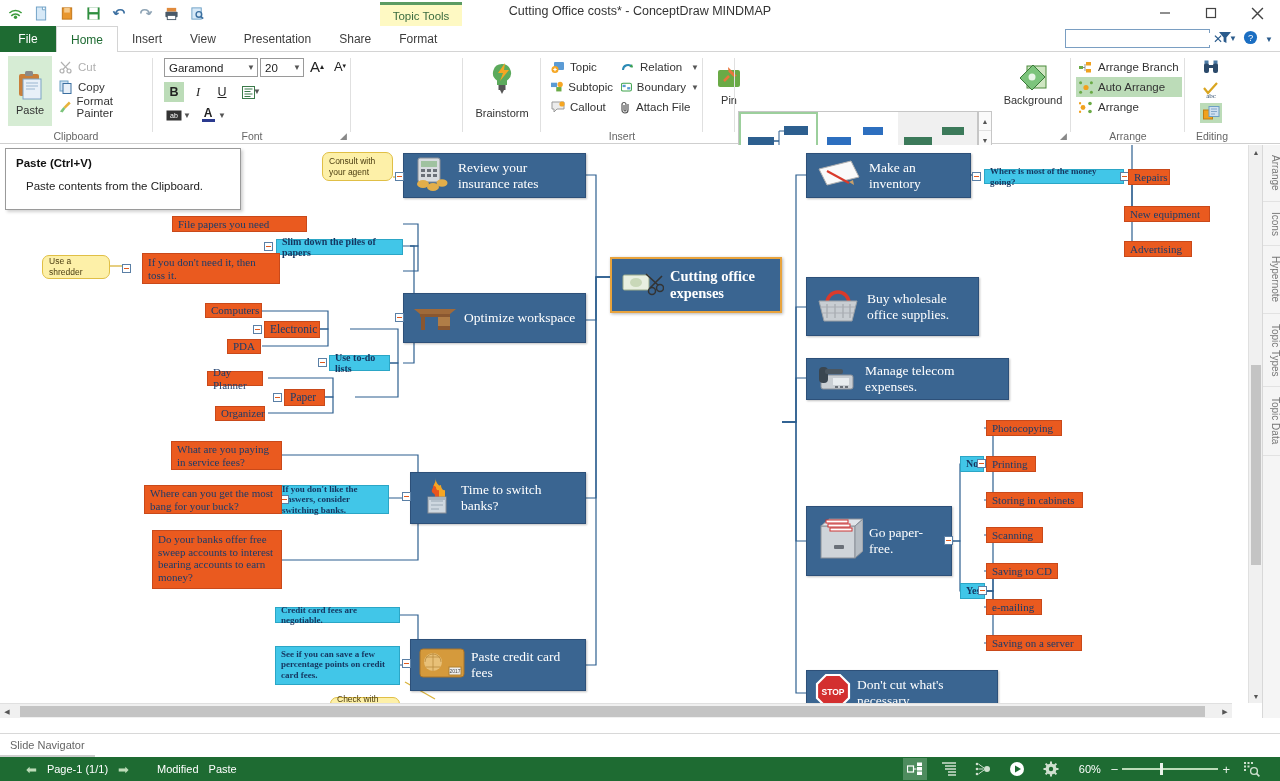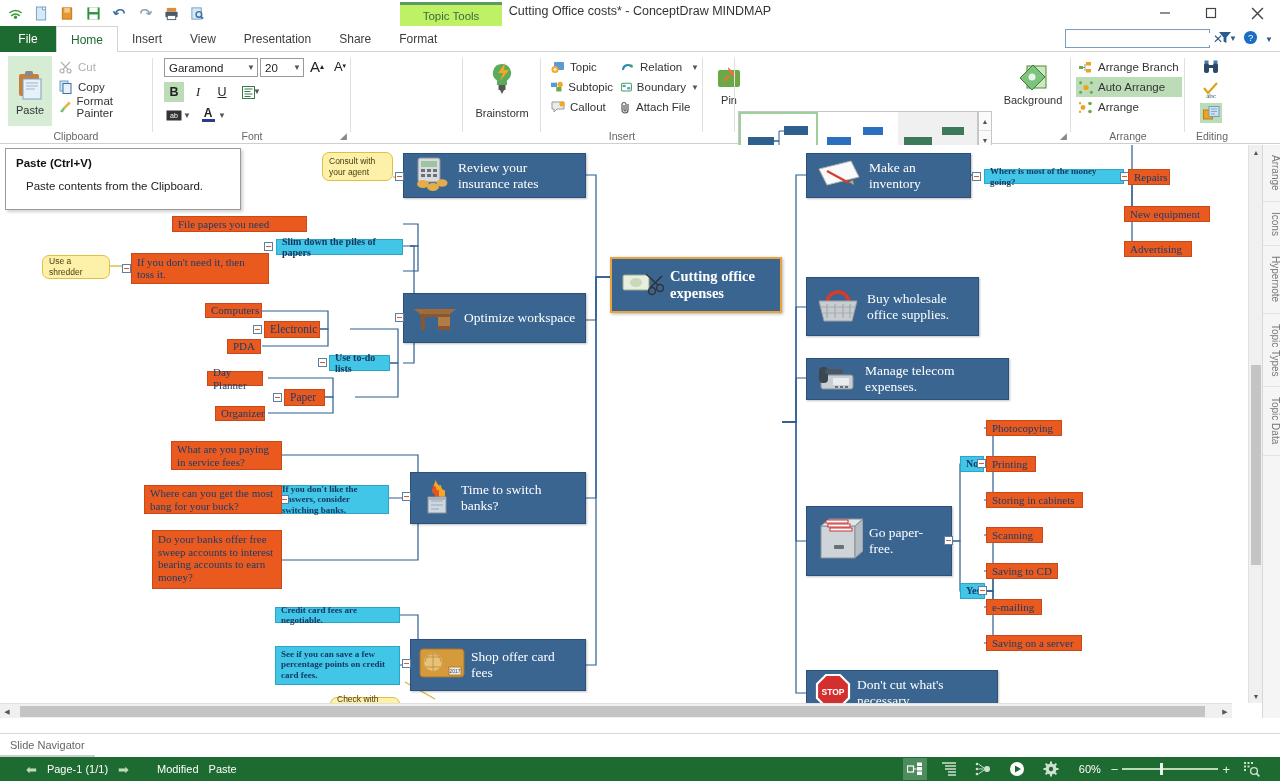--- a/index.html
+++ b/index.html
@@ -15,24 +15,24 @@
   .titlebar {
     position: absolute; left: 0; top: 0; width: 1280px; height: 26px;
     background: #ffffff;
   }
   .qat { position: absolute; left: 4px; top: 3px; display: flex; gap: 4px; align-items: center; }
   .qat-btn {
     width: 22px; height: 20px; display: flex; align-items: center; justify-content: center;
     cursor: pointer; font-size: 13px; line-height: 1;
   }
   .topic-tools {
-    position: absolute; left: 380px; top: 2px; width: 102px; height: 24px;
-    background: #bef264; border-top: 3px solid #5b9b62;
+    position: absolute; left: 380px; top: 2px; width: 82px; height: 24px;
+    background: #fef9c3; border-top: 3px solid #5b9b62;
     display: flex; align-items: center; justify-content: center;
-    font-size: 11.5px; color: #3a6b3f; margin-left: 20px;
+    font-size: 11.5px; color: #3a6b3f;
   }
   .win-title {
     position: absolute; left: 0; top: 4px; width: 1280px; text-align: center;
     font-size: 12.5px; color: #333; pointer-events: none;
   }
   .win-ctrl {
     position: absolute; top: 0; width: 46px; height: 26px;
     display: flex; align-items: center; justify-content: center;
     font-size: 15px; color: #444; cursor: pointer;
   }
@@ -717,21 +717,21 @@
     </div>
     <div class="cbox" style="left:395px; top:27px;"></div>
 
     <div class="node n-orange" style="left:172px; top:71px; width:135px; height:16px;">
       <span>File papers you need</span>
     </div>
     <div class="node n-cyan" style="left:276px; top:94px; width:127px; height:16px;">
       <span>Slim down the piles of papers</span>
     </div>
     <div class="cbox" style="left:264px; top:97px;"></div>
-    <div class="node n-orange" style="left:131px; top:108px; width:138px; height:31px;align-items:flex-end;">
+    <div class="node n-orange" style="left:142px; top:108px; width:138px; height:31px;">
       <span>If you don't need it, then toss it.</span>
     </div>
     <div class="node n-callout" style="left:42px; top:110px; width:68px; height:24px;">
       <span>Use a shredder</span>
     </div>
     <div class="cbox" style="left:122px; top:119px;"></div>
 
     <div class="node n-main" style="left:403px; top:148px; width:183px; height:50px;">
       <span class="n-ico">
         <svg width="46" height="34" viewBox="0 0 46 34">
@@ -804,21 +804,21 @@
     <div class="node n-main" style="left:410px; top:494px; width:176px; height:52px;">
       <span class="n-ico">
         <svg width="46" height="32" viewBox="0 0 46 32">
             <rect x="1" y="2" width="44" height="28" rx="3" fill="#d59a3c" stroke="#a8742a"></rect>
             <circle cx="14" cy="15" r="9" fill="#e8c077"></circle>
             <path d="M6 15a8 8 0 0116 0M14 6v18M7 10h14M7 20h14" stroke="#b98a3c" stroke-width="0.8" fill="none"></path>
             <rect x="30" y="20" width="12" height="8" fill="#eee" stroke="#b08030"></rect>
             <text x="36" y="26" font-size="5" fill="#444" text-anchor="middle" font-family="Liberation Sans">2017</text>
           </svg>
       </span>
-      <span>Shop offer card fees</span>
+      <span>Paste credit card fees</span>
     </div>
     <div class="cbox" style="left:402px; top:514px;"></div>
     <div class="node n-cyan" style="left:275px; top:462px; width:125px; height:16px; font-size:9px;">
       <span>Credit card fees are negotiable.</span>
     </div>
     <div class="node n-cyan" style="left:275px; top:501px; width:125px; height:39px; font-size:9px; align-items:flex-start;">
       <span>See if you can save a few percentage points on credit card fees.</span>
     </div>
     <div class="node n-callout" style="left:330px; top:552px; width:70px; height:26px;">
       <span>Check with local discount retailers</span>

